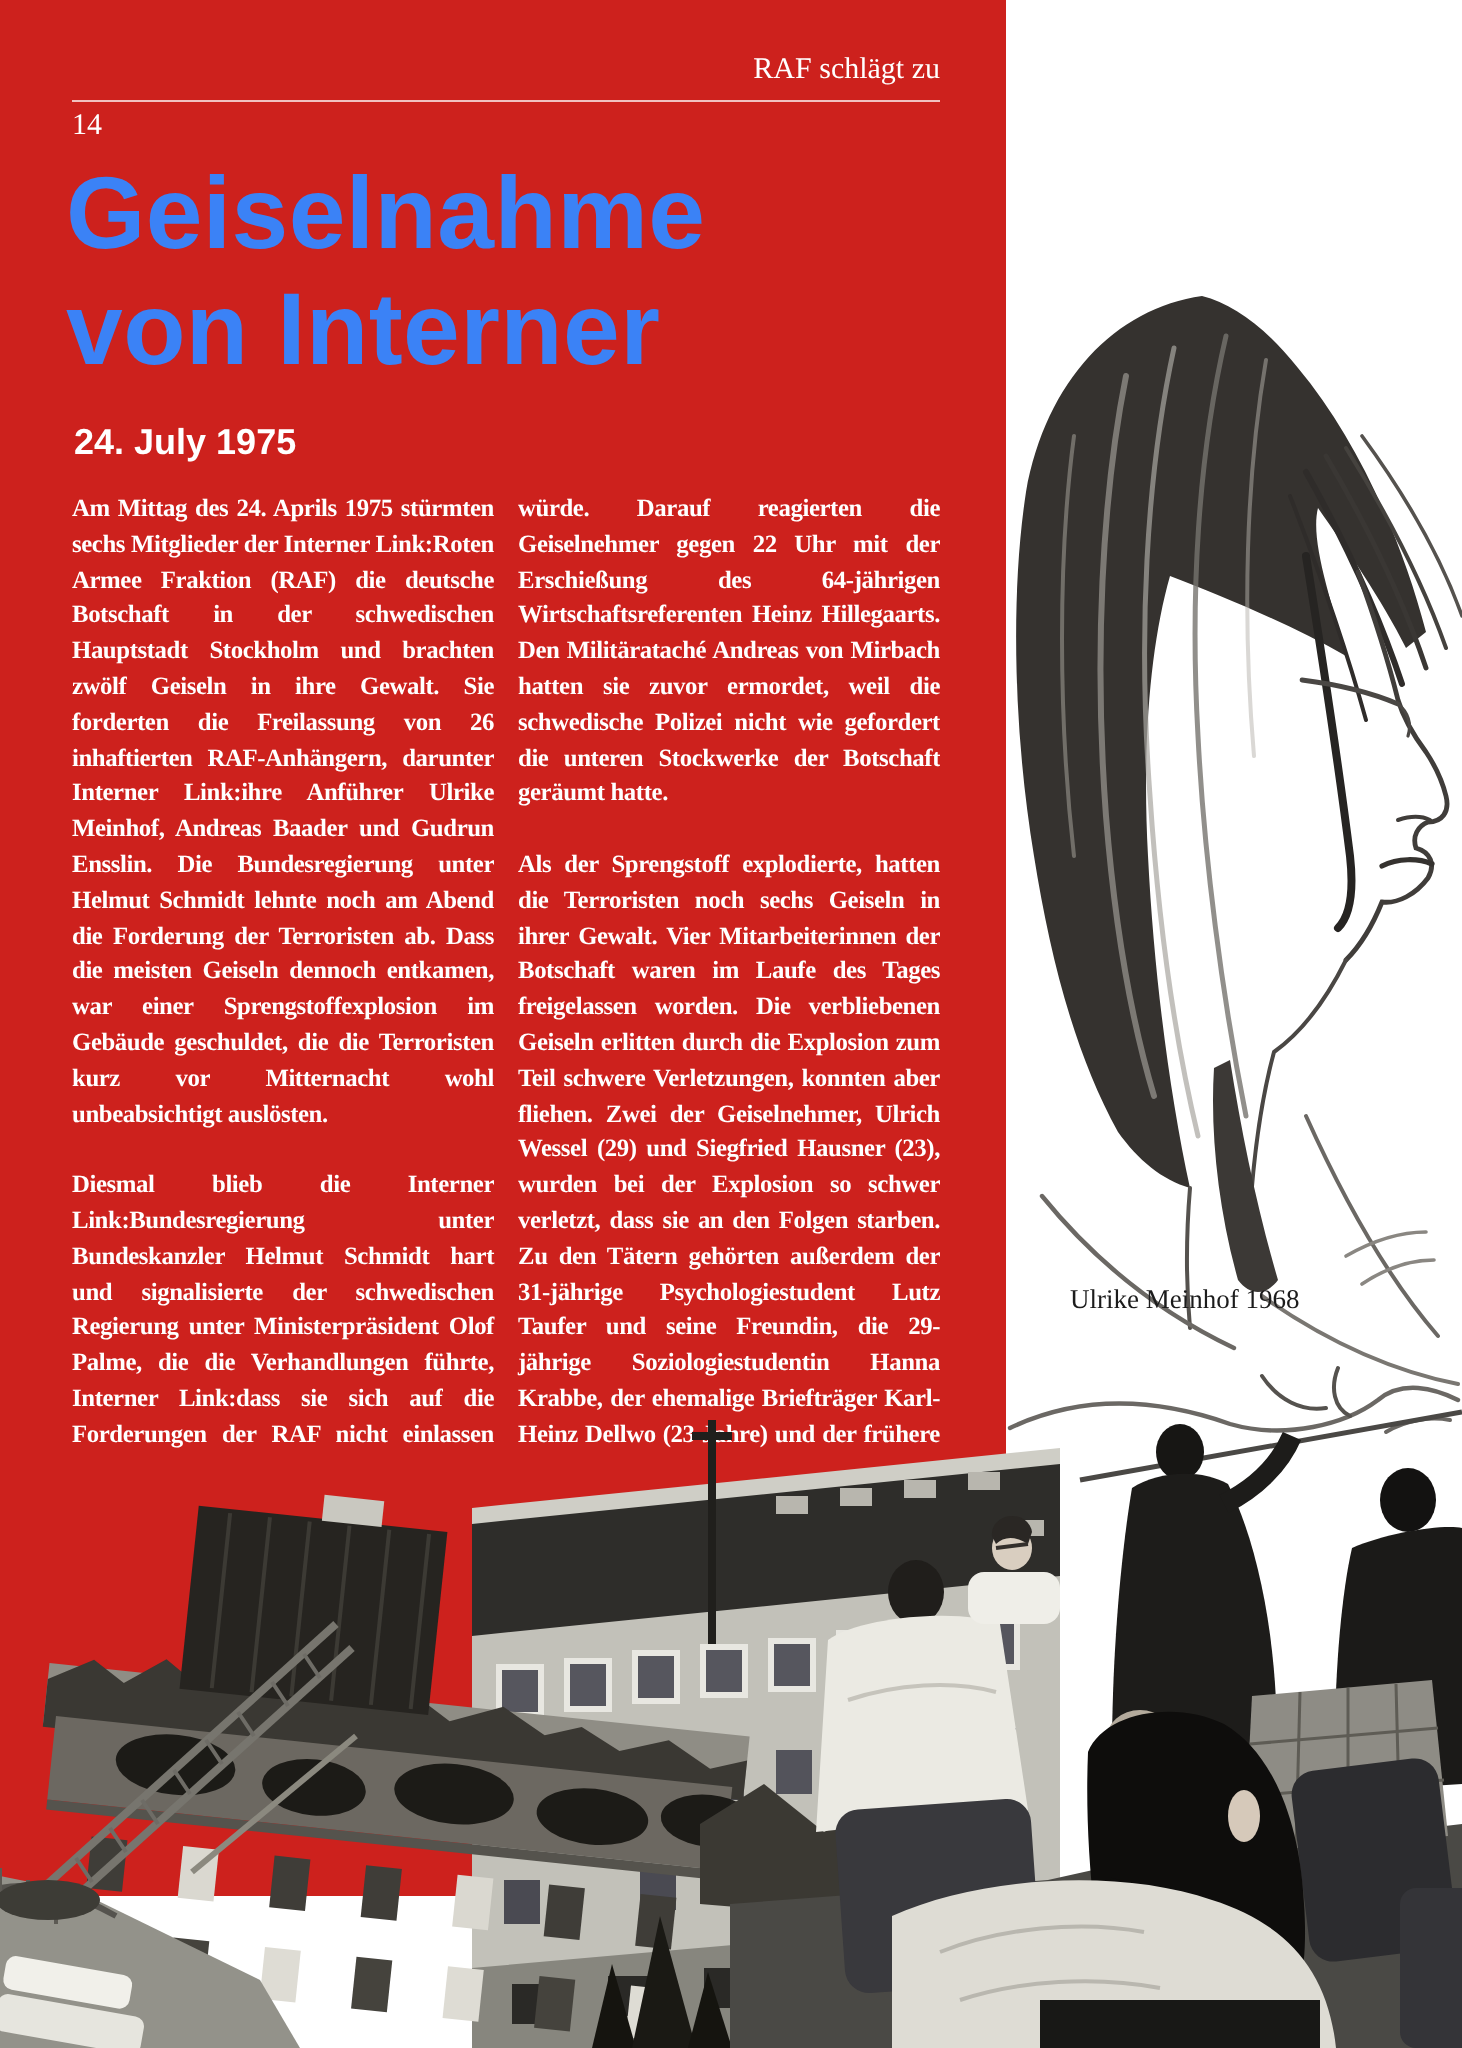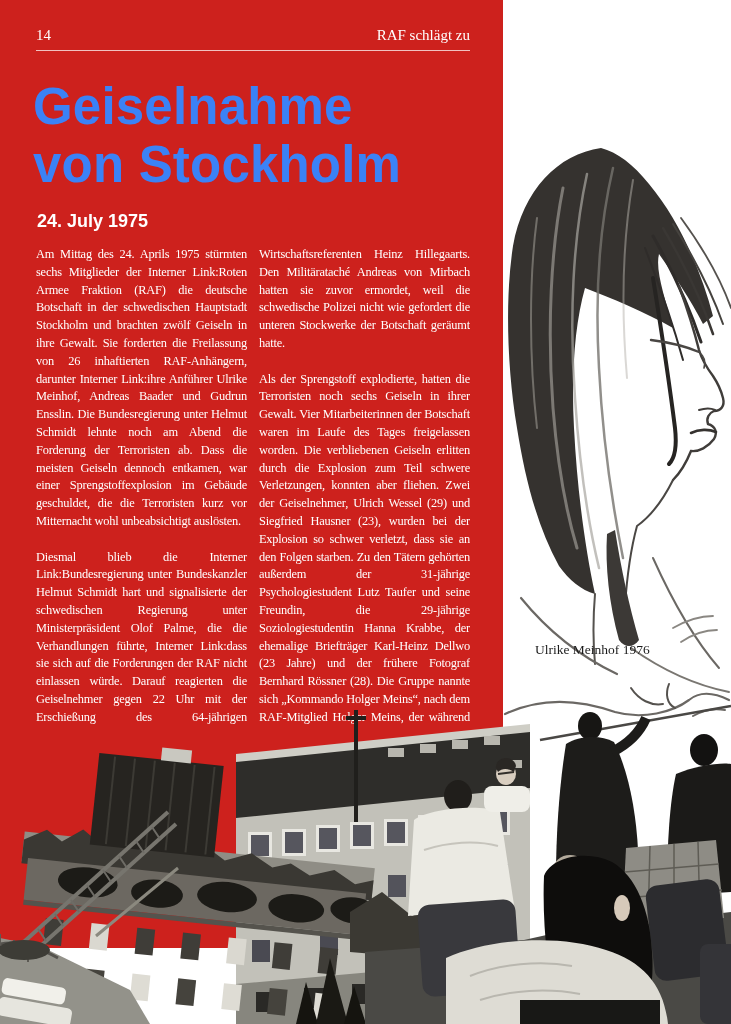--- a/index.html
+++ b/index.html
@@ -1,32 +1,32 @@
 <!DOCTYPE html>
 <html lang="de"><head>
 <meta charset="utf-8">
 <style>
   html,body{margin:0;padding:0;background:#e8e8e8;}
   .page{position:relative;width:731px;height:1024px;background:#ffffff;overflow:hidden;
         font-family:"Liberation Serif",serif;margin:0 auto;}
   .red-block{position:absolute;left:0;top:0;width:503px;height:948px;background:#cd211d;}
   .header{position:absolute;left:36px;top:27px;width:434px;color:#fff;font-size:15px;}
-  .header .pagenum{float:left;}
+  .header .pagenum{float:left;margin-top:28px;}
   .header .runhead{float:right;}
   .header-rule{position:absolute;left:36px;top:50px;width:434px;height:1px;
                background:rgba(255,255,255,.72);}
   .title{position:absolute;left:33px;top:78px;width:470px;color:#3b82f6;
          font-family:"Liberation Sans",sans-serif;font-weight:700;
          font-size:51px;line-height:58px;letter-spacing:.2px;}
   .subtitle{position:absolute;left:37px;top:211px;color:#fff;
             font-family:"Liberation Sans",sans-serif;font-weight:700;font-size:18px;}
   .body-cols{position:absolute;left:36px;top:246px;width:434px;height:494px;
              column-count:2;column-gap:12px;column-fill:auto;
              color:#fff;font-size:12.4px;line-height:17.8px;letter-spacing:-0.2px;
-             text-align:justify;hyphens:auto;-webkit-hyphens:auto;overflow:hidden;}
+             text-align:justify;hyphens:auto;-webkit-hyphens:auto;overflow:hidden;font-weight:bold;}
   .body-cols p{margin:0 0 17.8px 0;}
   .sketch{position:absolute;left:503px;top:128px;width:228px;height:612px;}
   .sketch-caption{position:absolute;left:535px;top:642px;color:#1c1c1c;font-size:13.5px;}
   .photo{position:absolute;left:0;top:700px;width:731px;height:324px;}
   svg{display:block;}
 </style>
 </head>
 <body>
 
 <div class="page">
@@ -34,21 +34,21 @@
   <div class="red-block"></div>
 
   <div class="header">
     <span class="pagenum">14</span>
     <span class="runhead">RAF schlägt zu</span>
   </div>
   <div class="header-rule"></div>
 
   <h1 class="title" style="margin:0;">
     <span>Geiselnahme</span><br>
-    <span>von Stockholm</span>
+    <span>von Interner</span>
   </h1>
   <div class="subtitle">24. July 1975</div>
 
   <div class="body-cols">
     <p>Am Mittag des 24. Aprils 1975 stürmten sechs Mitglieder der Interner Link:Roten Armee Fraktion (RAF) die deutsche Botschaft in der schwedischen Hauptstadt Stockholm und brachten zwölf Geiseln in ihre Gewalt. Sie forderten die Freilassung von 26 inhaftierten RAF-Anhängern, darunter Interner Link:ihre Anführer Ulrike Meinhof, Andreas Baader und Gudrun Ensslin. Die Bundesregierung unter Helmut Schmidt lehnte noch am Abend die Forderung der Terroristen ab. Dass die meisten Geiseln dennoch entkamen, war einer Sprengstoffexplosion im Gebäude geschuldet, die die Terroristen kurz vor Mitternacht wohl unbeabsichtigt auslösten.</p>
     <p>Diesmal blieb die Interner Link:Bundesregierung unter Bundeskanzler Helmut Schmidt hart und signalisierte der schwedischen Regierung unter Ministerpräsident Olof Palme, die die Verhandlungen führte, Interner Link:dass sie sich auf die Forderungen der RAF nicht einlassen würde. Darauf reagierten die Geiselnehmer gegen 22 Uhr mit der Erschießung des 64-jährigen Wirtschaftsreferenten Heinz Hillegaarts. Den Militärataché Andreas von Mirbach hatten sie zuvor ermordet, weil die schwedische Polizei nicht wie gefordert die unteren Stockwerke der Botschaft geräumt hatte.</p>
     <p>Als der Sprengstoff explodierte, hatten die Terroristen noch sechs Geiseln in ihrer Gewalt. Vier Mitarbeiterinnen der Botschaft waren im Laufe des Tages freigelassen worden. Die verbliebenen Geiseln erlitten durch die Explosion zum Teil schwere Verletzungen, konnten aber fliehen. Zwei der Geiselnehmer, Ulrich Wessel (29) und Siegfried Hausner (23), wurden bei der Explosion so schwer verletzt, dass sie an den Folgen starben. Zu den Tätern gehörten außerdem der 31-jährige Psychologiestudent Lutz Taufer und seine Freundin, die 29-jährige Soziologiestudentin Hanna Krabbe, der ehemalige Briefträger Karl-Heinz Dellwo (23 Jahre) und der frühere Fotograf Bernhard Rössner (28). Die Gruppe nannte sich „Kommando Holger Meins“, nach dem RAF-Mitglied Holger Meins, der während eines Hungerstreiks am 9. November 1974 in Haft gestorben war. Meins’ Anwalt Siegfried Haag hatte den Überfall auf die Botschaft mitgeplant.</p>
   </div>
 
   <svg class="sketch" viewBox="0 0 228 612" xmlns="http://www.w3.org/2000/svg">
@@ -76,21 +76,21 @@
       <path stroke="#6b6864" stroke-width="2.2" d="M18,470 C44,502 76,528 114,546"></path>
       <path stroke="#7a7772" stroke-width="2" d="M128,520 C162,544 196,558 226,564"></path>
       <path stroke="#6b6864" stroke-width="2" d="M150,430 C168,470 190,510 216,540"></path>
       <path stroke="#8a8782" stroke-width="1.8" d="M170,500 C184,492 198,488 210,488"></path>
       <path stroke="#8a8782" stroke-width="1.8" d="M178,514 C190,506 202,502 214,502"></path>
       <path stroke="#6b6864" stroke-width="2.2" d="M2,586 C40,568 78,572 112,584 C140,592 170,584 186,572 C198,562 214,566 226,572"></path>
       <path stroke="#55524e" stroke-width="2" d="M128,560 C136,572 148,578 160,576 M166,556 C162,566 164,576 172,580"></path>
       <path stroke="#6b6864" stroke-width="2" d="M190,588 C200,582 212,580 222,582"></path>
     </g>
   </svg>
-  <div class="sketch-caption">Ulrike Meinhof 1976</div>
+  <div class="sketch-caption">Ulrike Meinhof 1968</div>
 
   <svg class="photo" viewBox="0 0 731 324" xmlns="http://www.w3.org/2000/svg">
 
     <g>
       <polygon points="236,54 530,24 530,34 236,64" fill="#cfcec6"></polygon>
       <polygon points="236,62 530,32 530,92 236,122" fill="#2e2d2a"></polygon>
       <polygon points="236,118 530,88 530,324 236,324" fill="#c2c1b9"></polygon>
       <g fill="#b8b6ae">
         <rect x="388" y="48" width="16" height="9"></rect>
           <rect x="420" y="44" width="16" height="9"></rect>

